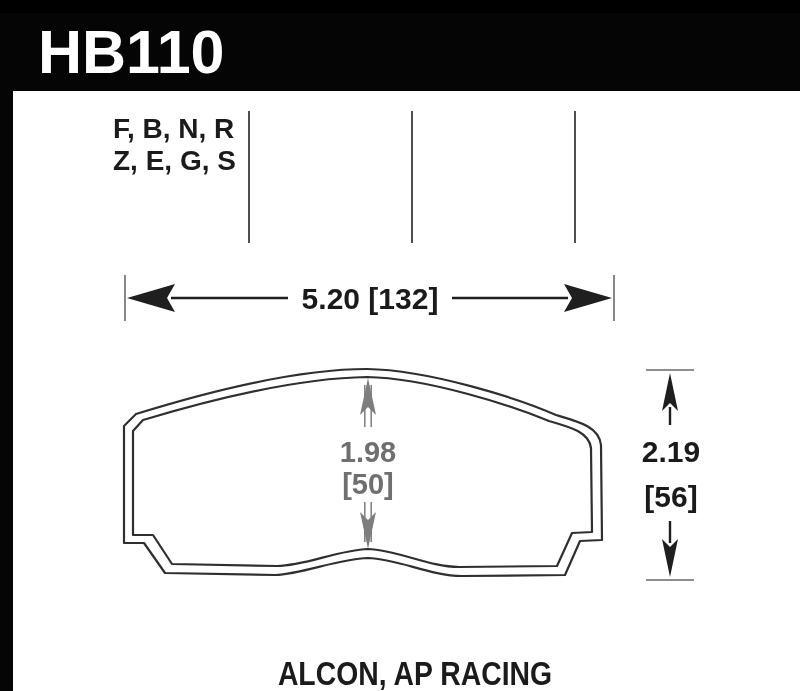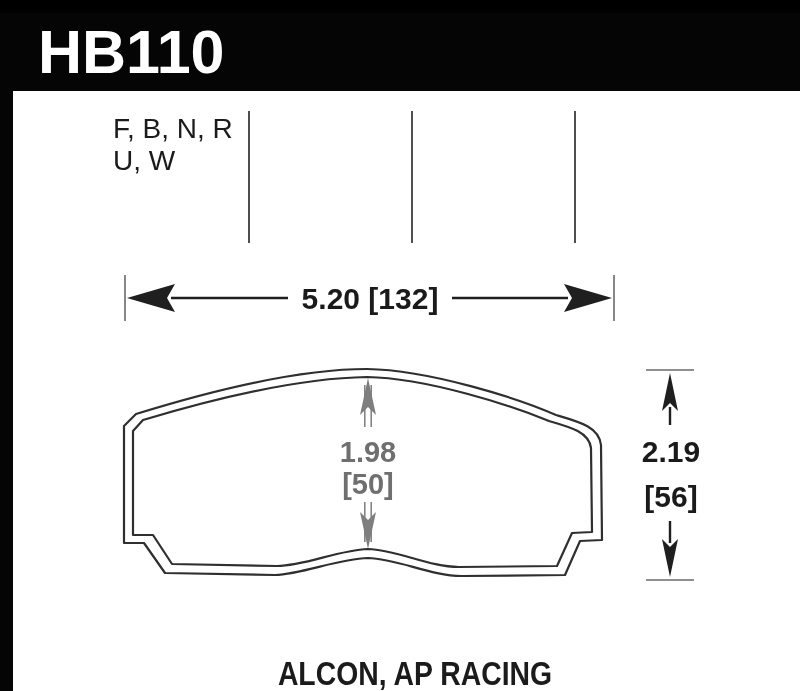--- a/index.html
+++ b/index.html
@@ -3,21 +3,21 @@
 <meta charset="utf-8">
 <style>
   html,body{margin:0;padding:0;}
   body{width:800px;height:691px;background:#000;font-family:"Liberation Sans",sans-serif;}
   .page{position:relative;width:800px;height:691px;background:#050505;overflow:hidden;margin-top:13px;}
   .panel{position:absolute;left:13px;top:78px;right:0;bottom:0;background:#ffffff;}
   .part-no{
     position:absolute;left:38px;top:8px;
     color:#ffffff;font-size:61px;font-weight:bold;line-height:62px;letter-spacing:0px;
   }
-  .spec-line{font-size:28px;font-weight:normal;color:#1b1b1b;line-height:32px;white-space:pre;}
+  .spec-line{font-size:28px;font-weight:bold;color:#1b1b1b;line-height:32px;white-space:pre;}
   .compounds{position:absolute;left:113px;top:100px;}
   .thickness{position:absolute;left:581px;top:100px;}
   .vdivider{position:absolute;top:98px;height:132px;width:2px;background:#4f4f4f;}
   .d1{left:248px;}
   .d2{left:411px;}
   .d3{left:574px;}
   svg.drawing{position:absolute;left:0;top:0;}
   svg text{font-family:"Liberation Sans",sans-serif;font-weight:bold;}
   .dim-text{font-size:30px;fill:#1a1a1a;}
   .dim-text-gray{font-size:29px;fill:#6f6f6f;}
@@ -35,21 +35,21 @@
 <div class="page">
 
   <div>
     <div class="part-no">HB110</div>
   </div>
 
   <div class="panel"></div>
 
   <div class="compounds">
     <div class="spec-line">F, B, N, R</div>
-    <div class="spec-line">U, W</div>
+    <div class="spec-line">Z, E, G, S</div>
   </div>
   <div class="vdivider d1"></div>
   <div class="vdivider d2"></div>
   <div class="vdivider d3"></div>
   <div class="thickness">
   </div>
 
   <svg class="drawing" width="800" height="691" viewBox="0 0 800 691">
 
     <g>

